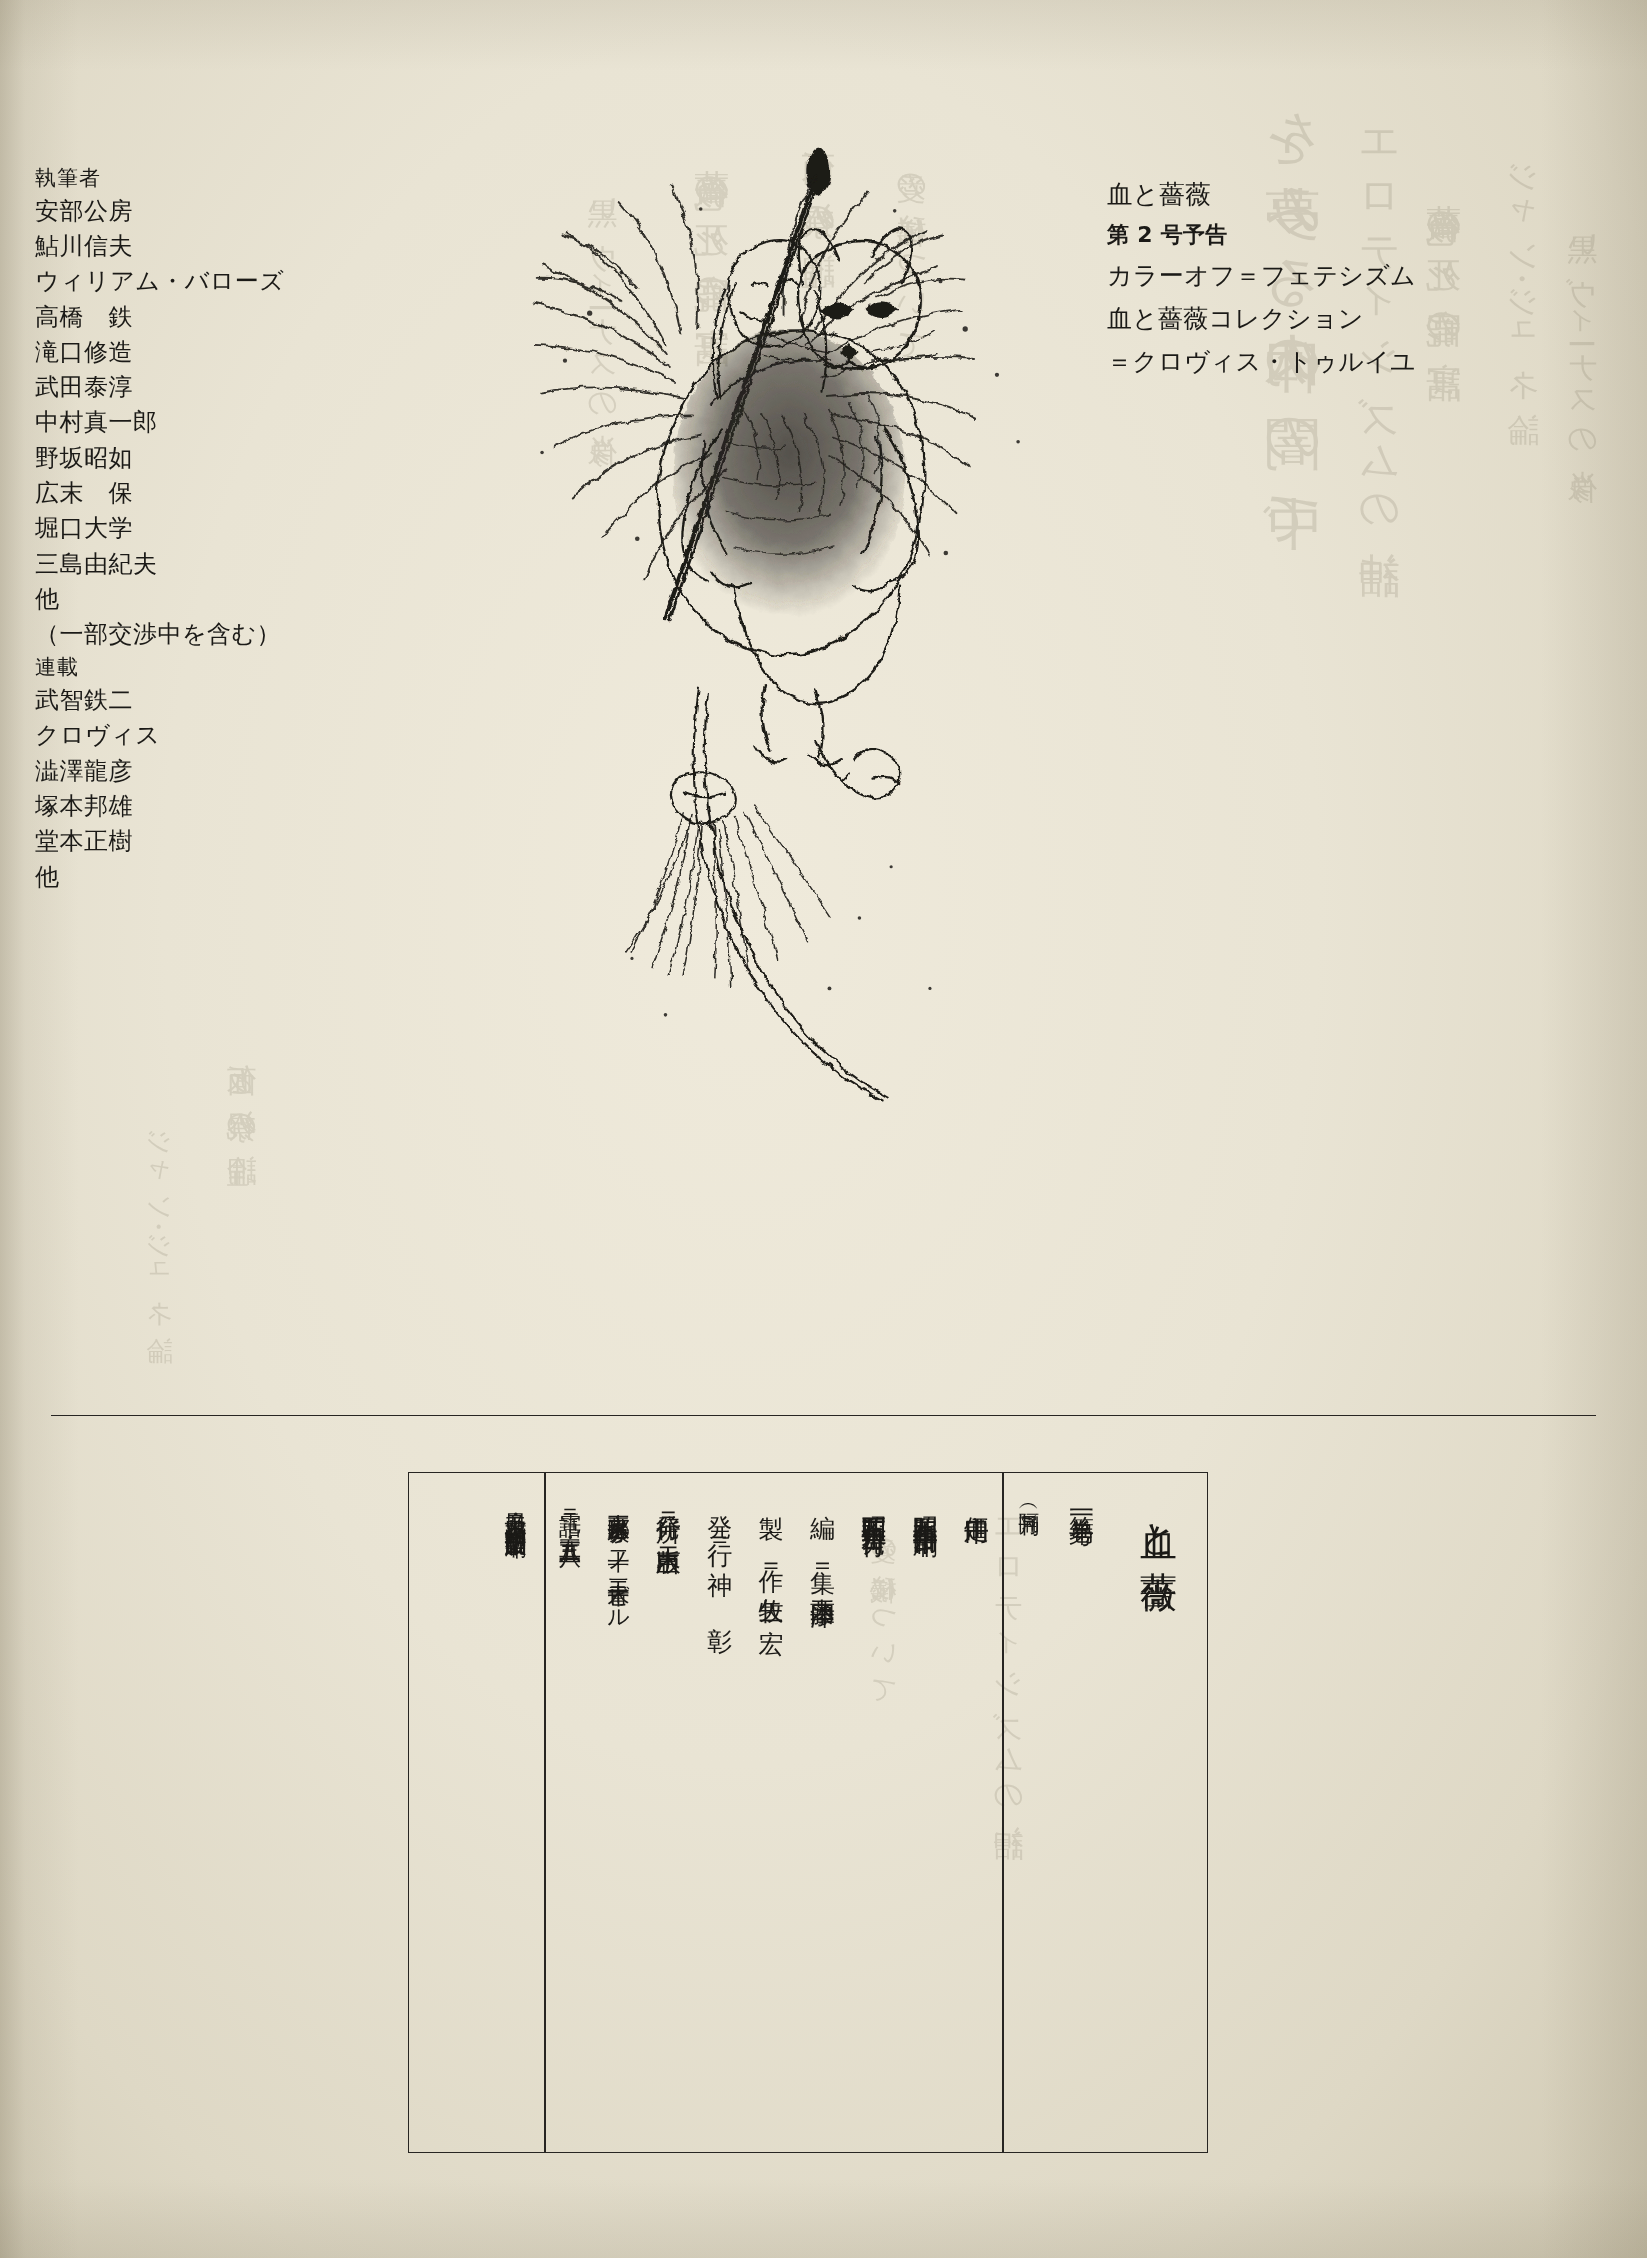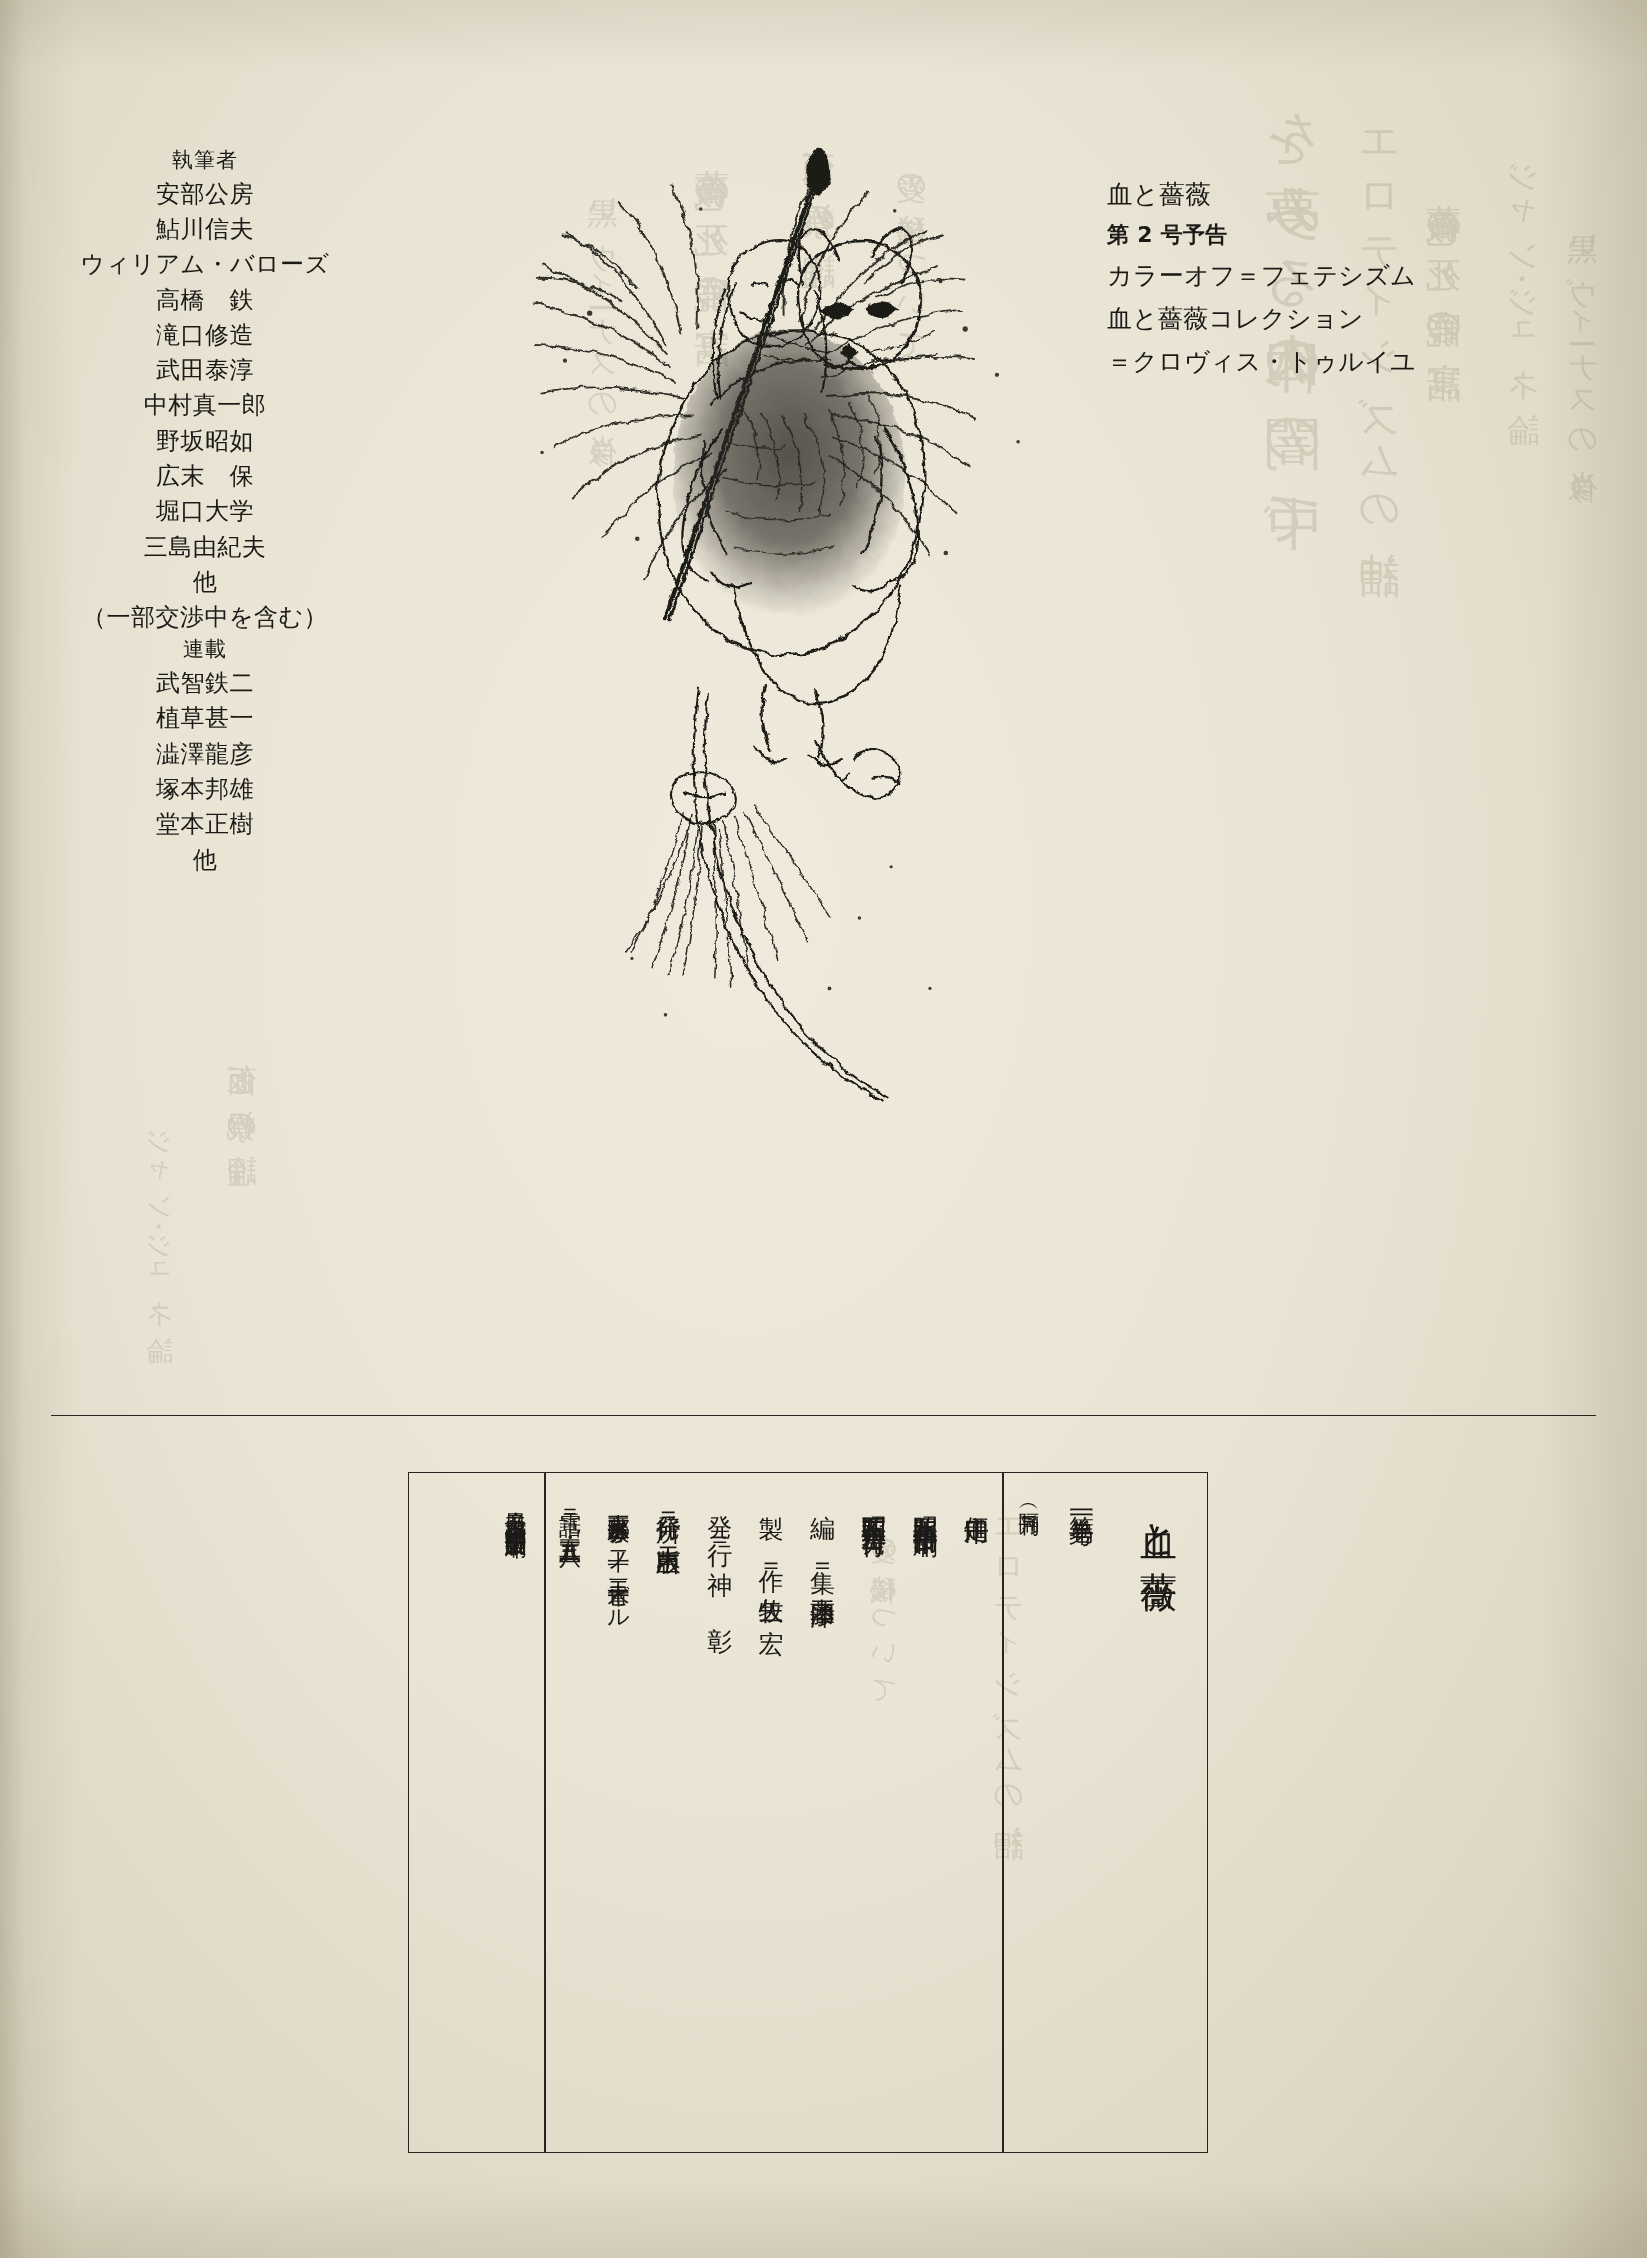--- a/index.html
+++ b/index.html
@@ -40,26 +40,26 @@
     text-orientation:upright;
     font-family:"DejaVu Serif","Liberation Serif",serif;
     letter-spacing:.12em;
     white-space:nowrap;
     transform:scaleX(-1);
   }
 
   
   .contrib{
     position:absolute;
-    left:35px; top:147px; width:340px;
-    text-align:center;
+    left:35px; top:163px; width:340px;
+    text-align:left;
     font-size:24px;
     line-height:1.47;
     letter-spacing:.02em;
-    font-family:Liberation Mono, monospace;
+    font-family:Liberation Serif, serif;
   }
   .contrib .hd{font-size:21px;letter-spacing:.05em;}
   .contrib .row{white-space:nowrap;}
 
   
   .announce{
     position:absolute;
     left:1107px; top:172px; width:529px;
     font-size:25px;
     line-height:1.72;
@@ -143,21 +143,21 @@
   <div class="row">武田泰淳</div>
   <div class="row">中村真一郎</div>
   <div class="row">野坂昭如</div>
   <div class="row">広末　保</div>
   <div class="row">堀口大学</div>
   <div class="row">三島由紀夫</div>
   <div class="row">他</div>
   <div class="row">（一部交渉中を含む）</div>
   <div class="row hd">連載</div>
   <div class="row">武智鉄二</div>
-  <div class="row">植草甚一</div>
+  <div class="row">クロヴィス</div>
   <div class="row">澁澤龍彦</div>
   <div class="row">塚本邦雄</div>
   <div class="row">堂本正樹</div>
   <div class="row">他</div>
 </div>
 
 <div class="announce">
   <div class="l1">血と薔薇</div>
   <div class="big">第 2 号予告</div>
   <div>カラーオフ＝フェテシズム</div>

